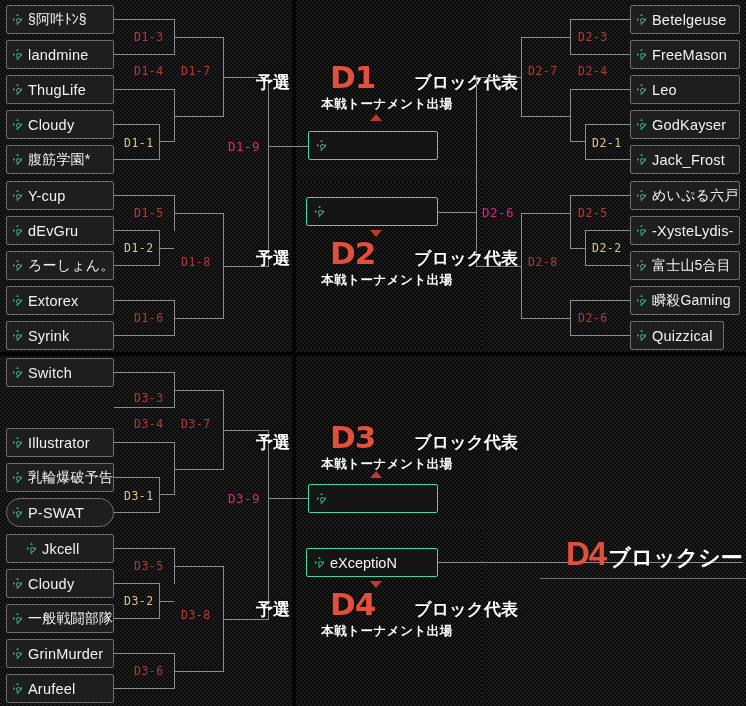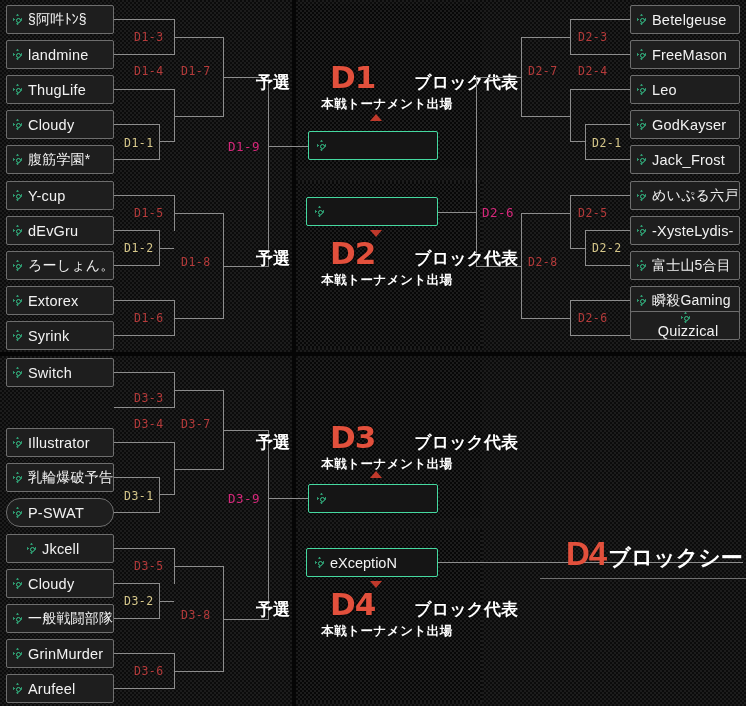--- a/index.html
+++ b/index.html
@@ -281,21 +281,21 @@
     <span>-XysteLydis-</span>
     </div>
   <div class="team jp" style="left:630px;top:251px;width:110px;">
     <span class="ic"></span>
     <span>富士山5合目</span>
     </div>
   <div class="team jp" style="left:630px;top:286px;width:110px;">
     <span class="ic"></span>
     <span>瞬殺Gaming</span>
     </div>
-  <div class="team" style="left:630px;top:311px;width:110px;flex-direction:column;">
+  <div class="team" style="left:630px;top:321px;width:94px;">
     <span class="ic"></span>
     <span>Quizzical</span>
     </div>
 
   <div class="ln h" style="left:570px;top:19px;width:60px;"></div>
   <div class="ln h" style="left:570px;top:54px;width:60px;"></div>
   <div class="ln v" style="left:570px;top:19px;height:36px;"></div>
   <div class="mt c-r" style="left:578px;top:30px;">D2-3</div>
 
   <div class="ln h" style="left:585px;top:124px;width:45px;"></div>

